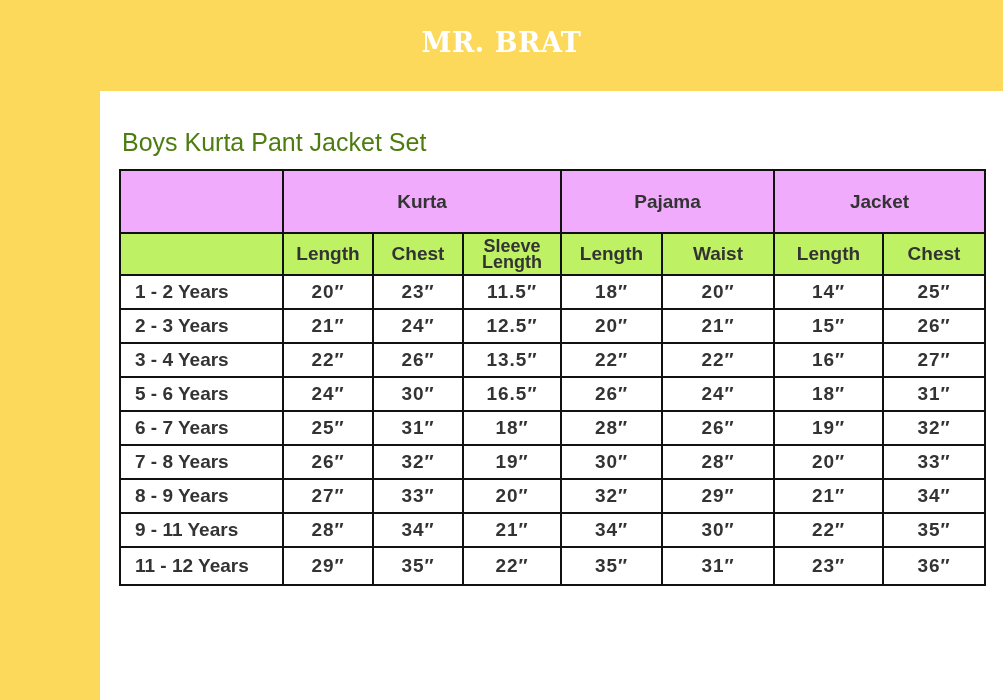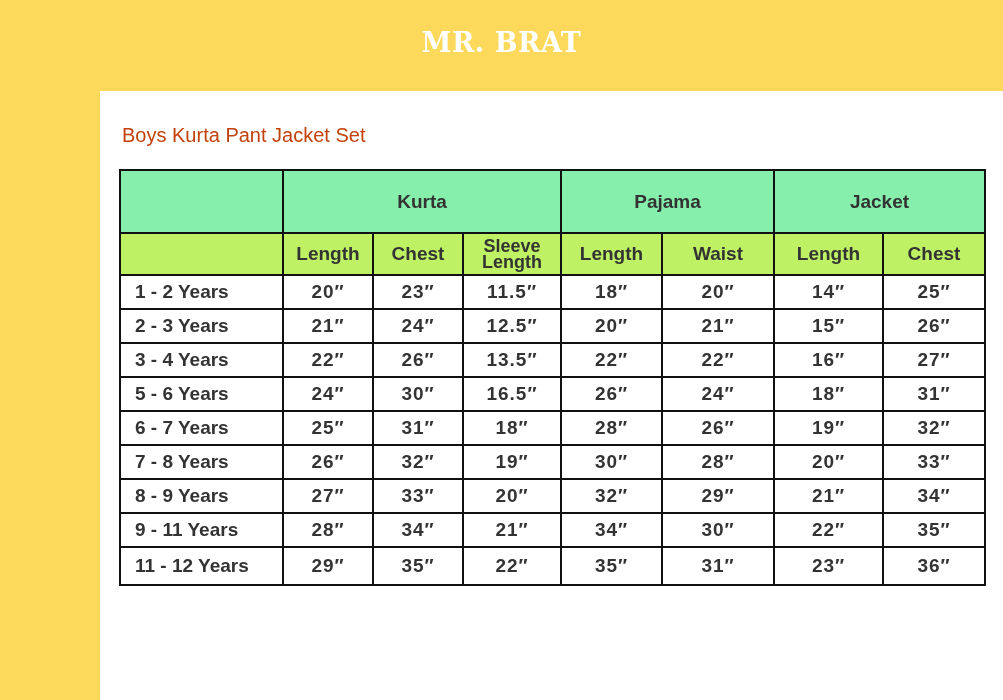--- a/index.html
+++ b/index.html
@@ -19,38 +19,38 @@
       font-family: "DejaVu Serif", "Liberation Serif", serif;
       font-weight: bold; font-size: 27px; color: #ffffff;
       letter-spacing: 0.5px;
     }
     .panel {
       position: absolute; left: 100px; top: 91px; width: 903px; height: 609px;
       background: #ffffff;
     }
     .title {
       position: absolute; left: 122px; top: 111px;
-      font-size: 20px; color: #c2410c; font-weight: normal;
+      font-size: 25px; color: #4d7c0f; font-weight: normal;
       white-space: nowrap;
     }
     table.chart {
       position: absolute; left: 119px; top: 169px;
       border-collapse: collapse;
       table-layout: fixed;
       color: #333333;
     }
     table.chart td, table.chart th {
       border: 2.5px solid #111111;
       padding: 0;
       text-align: center;
       vertical-align: middle;
       font-weight: bold;
       font-size: 19px;
     }
-    tr.group-row th { background: #86efac; height: 61px; font-size: 19px; }
+    tr.group-row th { background: #f0abfc; height: 61px; font-size: 19px; }
     tr.sub-row th { background: #bef264; height: 40px; font-size: 19px; }
     tr.sub-row th.two-line { font-size: 18px; line-height: 16px; }
     tr.data-row td { height: 32px; font-size: 19px; letter-spacing: 1px; }
     tr.data-row td.age { text-align: left; padding-left: 14px; letter-spacing: 0; border-radius: 13px; }
     tr.data-row.last td { height: 36px; margin-left: 26px; }
   </style>
 </head>
 <body>
 
 <div class="brand-bar">

